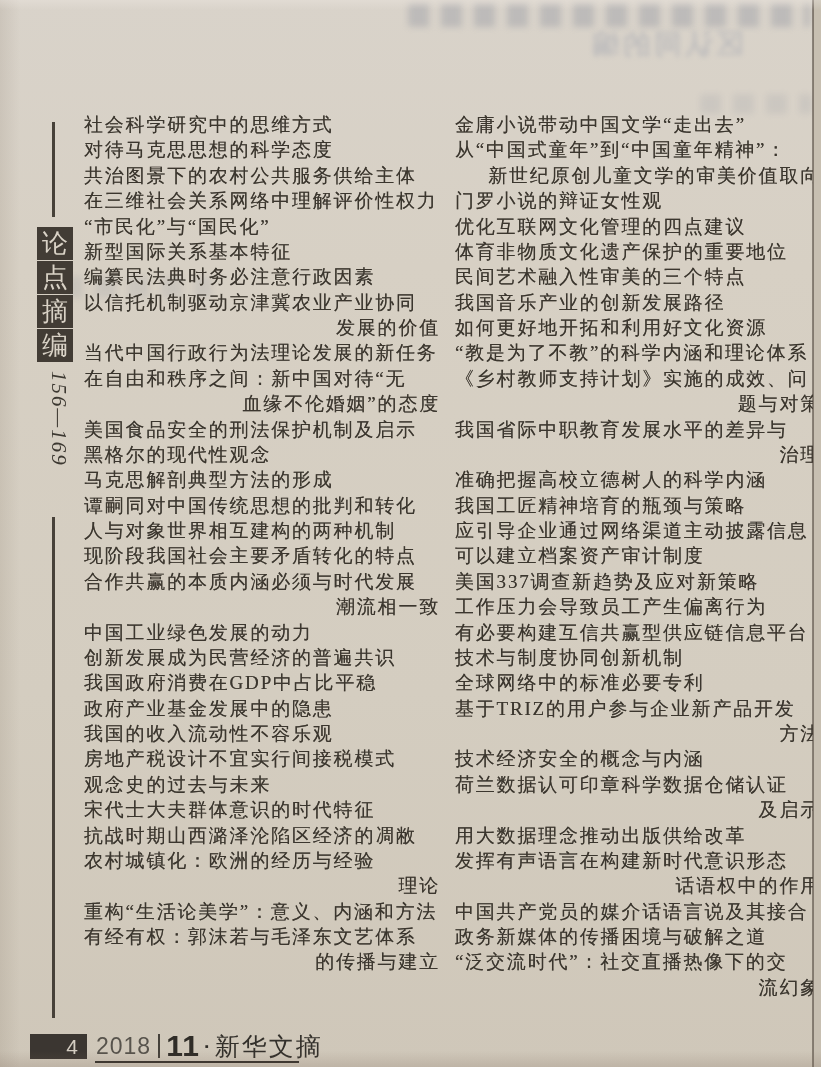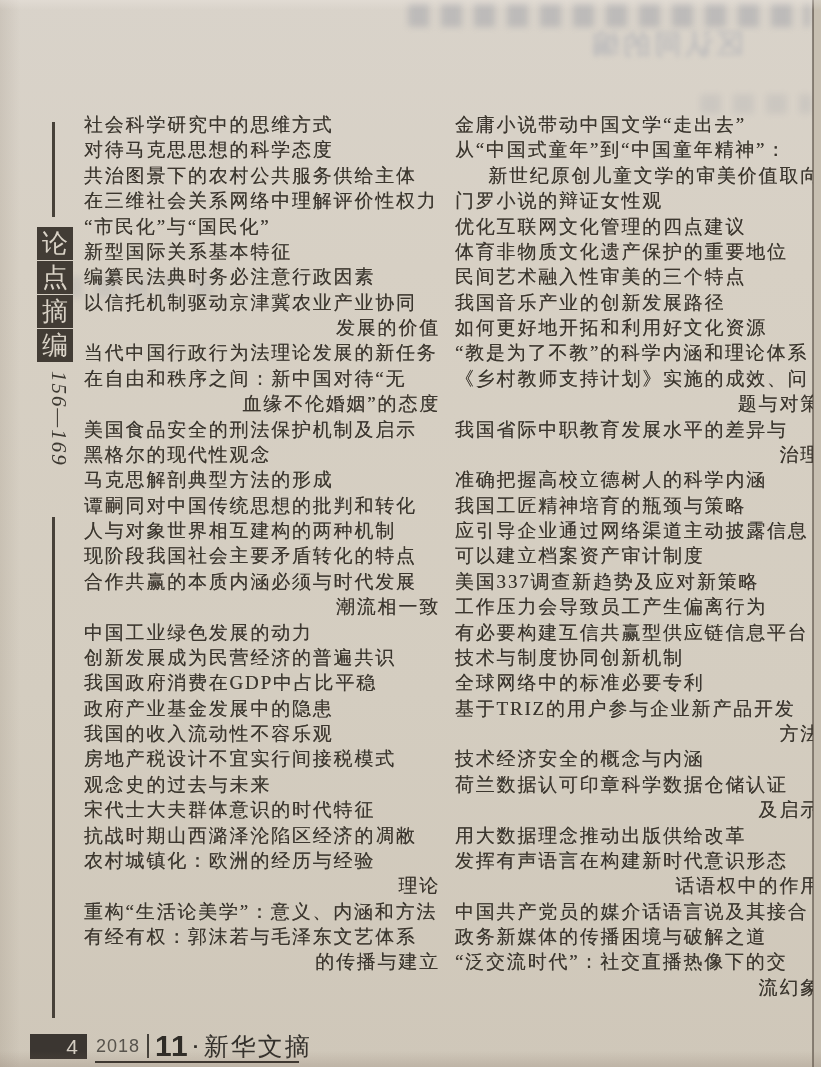--- a/index.html
+++ b/index.html
@@ -44,21 +44,21 @@
     color:#3b362e;white-space:nowrap;text-shadow:0 0 0.6px rgba(59,54,46,0.65);}
   .line.indent{padding-left:26px;text-align:right;}
 
   
   .footer{position:absolute;left:30px;top:1031px;height:32px;width:320px;}
   .page-box{position:absolute;left:0;top:3px;width:57px;height:25px;background:#3b3631;
     color:#d5cec2;font-family:"Liberation Sans","DejaVu Sans",sans-serif;
     font-size:21px;line-height:25px;text-align:right;padding-right:9px;box-sizing:border-box;}
   .footer-meta{position:absolute;left:66px;top:0;height:30px;display:flex;align-items:center;
     font-family:"Liberation Sans","DejaVu Sans",sans-serif;}
-  .f-year{font-size:18px;color:#57534c;letter-spacing:1px;}
+  .f-year{font-size:23px;color:#57534c;letter-spacing:1px;}
   .f-sep{width:2px;height:24px;background:#45413a;margin:0 6px 0 7px;}
   .f-issue{font-size:30px;font-weight:bold;color:#2f2c27;letter-spacing:1px;}
   .f-bullet{font-size:11px;color:#2f2c27;margin:0 6px 0 5px;}
   .f-mag{font-size:25px;font-weight:normal;color:#33302b;letter-spacing:2px;}
   .footer-underline{position:absolute;left:65px;top:30px;width:204px;height:2px;background:#35312b;}
 </style>
 </head>
 <body>
 
 <div class="show-through st-bar" style="left:408px;top:3px;width:402px;height:24px;"></div>

